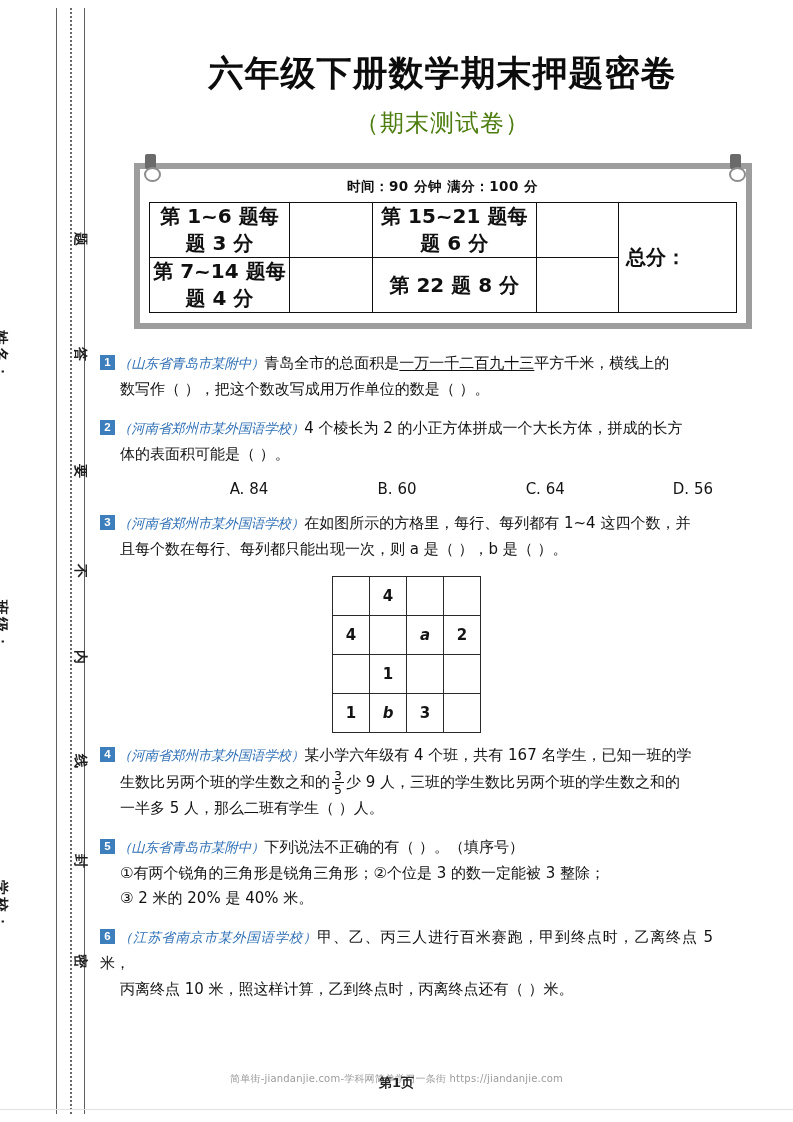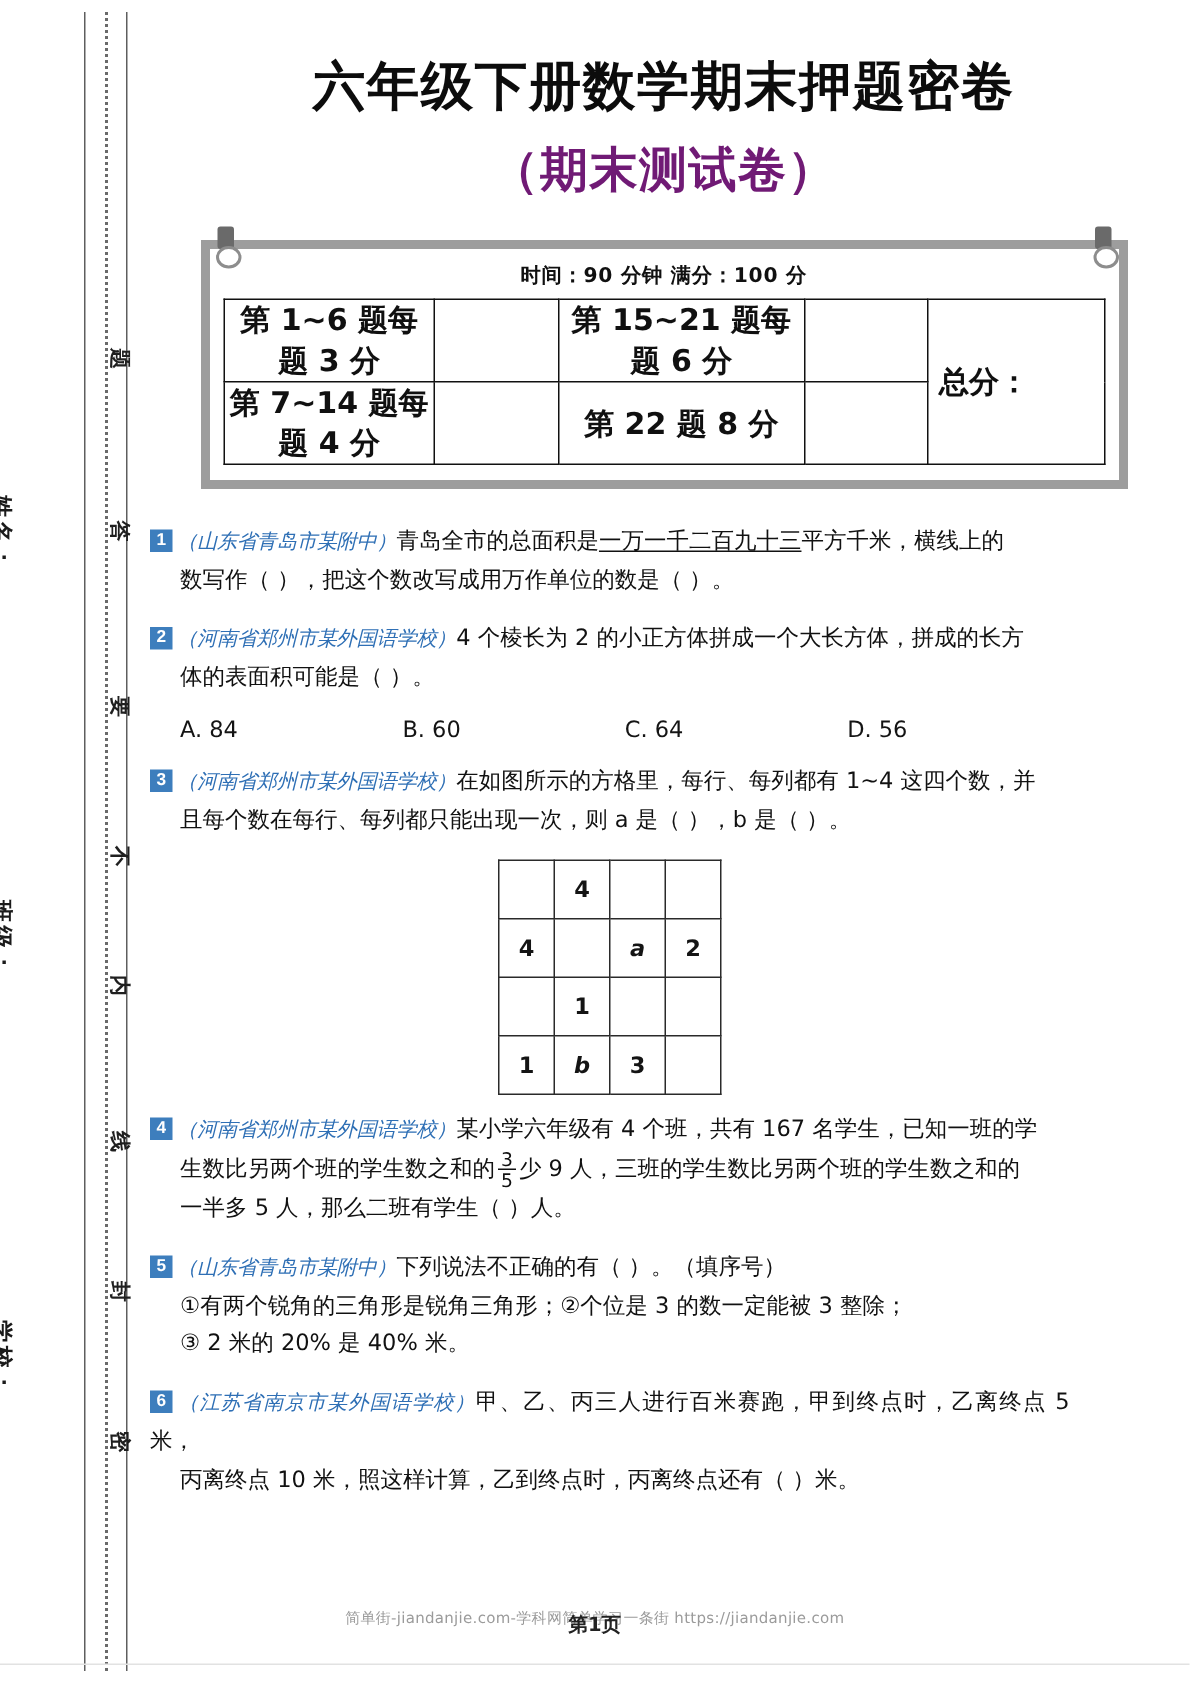--- a/index.html
+++ b/index.html
@@ -65,42 +65,42 @@
     color: #1f1f1f;
     font-weight: bold;
     transform-origin: center center;
     transform: rotate(90deg);
     font-family: "DejaVu Sans", "Liberation Sans", sans-serif;
   }
 
   
   #sheet {
     position: absolute;
-    left: 92px; top: 0;
+    left: 92px; top: 15px;
     width: 701px; height: 822px;
   }
 
   
   #title-block {
     text-align: center;
     padding-top: 38px;
   }
   #main-title {
     font-size: 35px;
     font-weight: bold;
     letter-spacing: 1px;
     line-height: 1.15;
     color: #0c0c0c;
   }
   #sub-title {
-    font-size: 32px;
-    font-weight: bold;
+    font-size: 24px;
+    font-weight: normal;
     margin-top: 14px;
     letter-spacing: 1px;
-    color: #701a75;
+    color: #4d7c0f;
   }
 
   
   #score-frame-wrap {
     position: relative;
     margin: 24px auto 0 auto;
     width: 618px;
   }
   #score-frame {
     border: 6px solid #9d9d9d;
@@ -190,20 +190,21 @@
     font-size: 13.5px;
     letter-spacing: -0.2px;
   }
   .q-text { font-weight: normal; }
   .uline-txt { text-decoration: underline; text-underline-offset: 2px; }
 
   .opts {
     display: flex;
     font-size: 15px;
     margin: 4px 0 13px 20px;
+    text-align: right;
   }
   .opts .opt { width: 160px; }
 
   .sub-line { margin-left: 20px; display: block; }
 
   
   .frac {
     display: inline-block;
     vertical-align: -0.55em;
     text-align: center;

